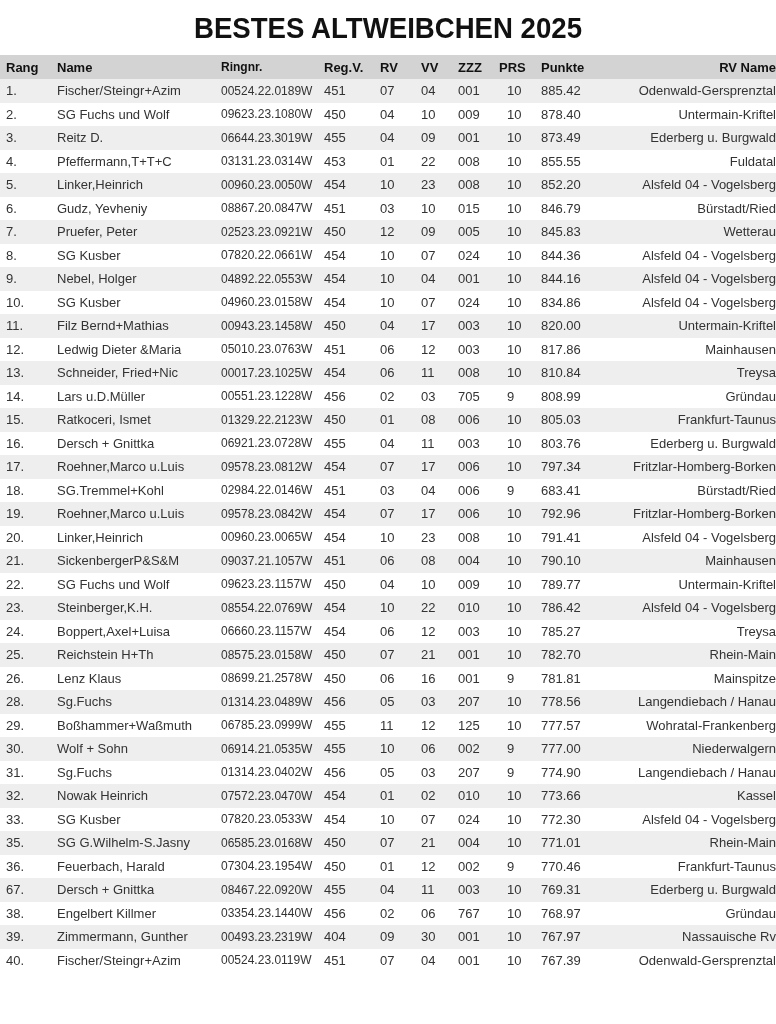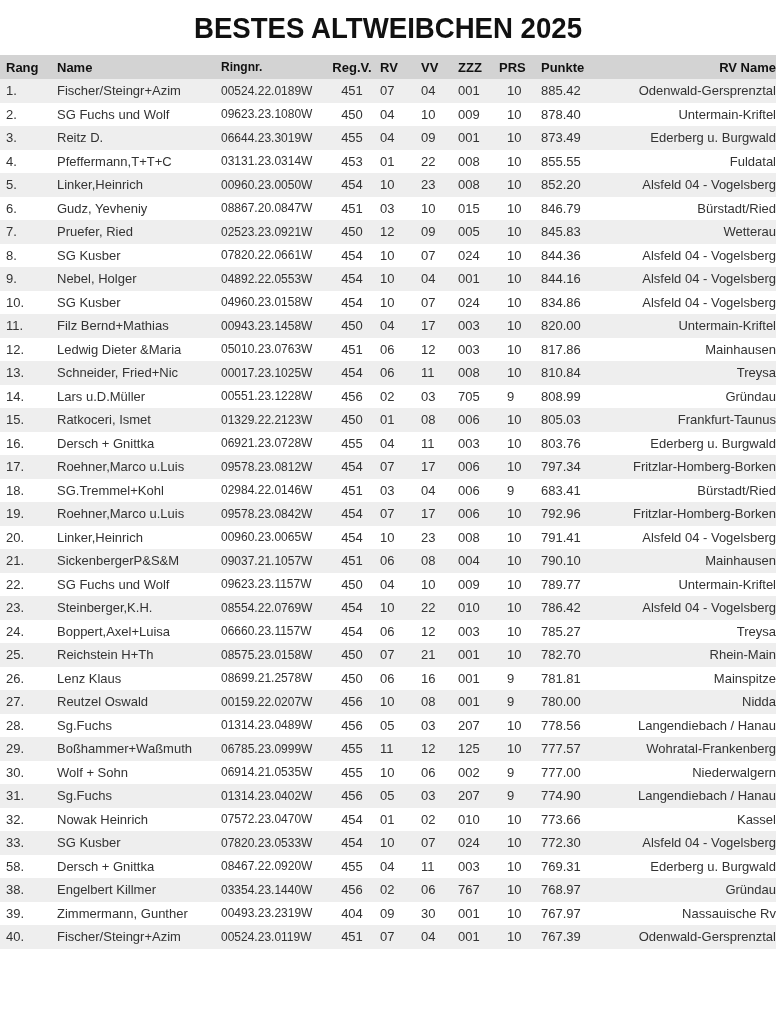--- a/index.html
+++ b/index.html
@@ -6,21 +6,21 @@
     body { width: 776px; height: 1024px; overflow: hidden; font-family: "Liberation Sans", sans-serif; color: #222; }
     .title { height: 55px; display: flex; align-items: center; justify-content: center; font-family: "Liberation Sans", sans-serif; font-weight: bold; font-size: 30px; color: #111; letter-spacing: 0px; transform: scaleX(0.92); }
     table { border-collapse: collapse; width: 776px; table-layout: fixed; font-size: 13px; }
     th { background: #d3d3d3; font-weight: bold; text-align: left; height: 24px; padding: 0; color: #111; font-size: 13px; }
     td { height: 23.5px; padding: 0; white-space: nowrap; overflow: hidden; color: #333; }
     tbody tr:nth-child(odd) { background: #eeeeee; }
     tbody tr:nth-child(even) { background: #ffffff; }
     .c-rang { width: 51px; padding-left: 6px; }
     .c-name { width: 164px; }
     .c-ring { width: 103px; font-size: 12px; }
-    .c-reg { width: 56px; text-align: center; padding-left: 0px; }
+    .c-reg { width: 56px; text-align: left; padding-left: 0px; }
     .c-rv { width: 41px; }
     .c-vv { width: 37px; }
     .c-zzz { width: 41px; }
     .c-prs { width: 42px; }
     .c-punkte { width: 64px; }
     .c-rvname { width: auto; text-align: right; }
     th.c-rang { padding-left: 6px; }
     td.c-prs { padding-left: 8px; }
     th.c-prs { padding-left: 0px; }
   </style>
@@ -112,21 +112,21 @@
         <td class="c-reg">451</td>
         <td class="c-rv">03</td>
         <td class="c-vv">10</td>
         <td class="c-zzz">015</td>
         <td class="c-prs">10</td>
         <td class="c-punkte">846.79</td>
         <td class="c-rvname">Bürstadt/Ried</td>
       </tr>
       <tr>
         <td class="c-rang">7.</td>
-        <td class="c-name">Pruefer, Ried</td>
+        <td class="c-name">Pruefer, Peter</td>
         <td class="c-ring">02523.23.0921W</td>
         <td class="c-reg">450</td>
         <td class="c-rv">12</td>
         <td class="c-vv">09</td>
         <td class="c-zzz">005</td>
         <td class="c-prs">10</td>
         <td class="c-punkte">845.83</td>
         <td class="c-rvname">Wetterau</td>
       </tr>
       <tr>
@@ -351,32 +351,20 @@
         <td class="c-ring">08699.21.2578W</td>
         <td class="c-reg">450</td>
         <td class="c-rv">06</td>
         <td class="c-vv">16</td>
         <td class="c-zzz">001</td>
         <td class="c-prs">9</td>
         <td class="c-punkte">781.81</td>
         <td class="c-rvname">Mainspitze</td>
       </tr>
       <tr>
-        <td class="c-rang">27.</td>
-        <td class="c-name">Reutzel Oswald</td>
-        <td class="c-ring">00159.22.0207W</td>
-        <td class="c-reg">456</td>
-        <td class="c-rv">10</td>
-        <td class="c-vv">08</td>
-        <td class="c-zzz">001</td>
-        <td class="c-prs">9</td>
-        <td class="c-punkte">780.00</td>
-        <td class="c-rvname">Nidda</td>
-      </tr>
-      <tr>
         <td class="c-rang">28.</td>
         <td class="c-name">Sg.Fuchs</td>
         <td class="c-ring">01314.23.0489W</td>
         <td class="c-reg">456</td>
         <td class="c-rv">05</td>
         <td class="c-vv">03</td>
         <td class="c-zzz">207</td>
         <td class="c-prs">10</td>
         <td class="c-punkte">778.56</td>
         <td class="c-rvname">Langendiebach / Hanau</td>
@@ -435,21 +423,45 @@
         <td class="c-ring">07820.23.0533W</td>
         <td class="c-reg">454</td>
         <td class="c-rv">10</td>
         <td class="c-vv">07</td>
         <td class="c-zzz">024</td>
         <td class="c-prs">10</td>
         <td class="c-punkte">772.30</td>
         <td class="c-rvname">Alsfeld 04 - Vogelsberg</td>
       </tr>
       <tr>
-        <td class="c-rang">58.</td>
+        <td class="c-rang">35.</td>
+        <td class="c-name">SG G.Wilhelm-S.Jasny</td>
+        <td class="c-ring">06585.23.0168W</td>
+        <td class="c-reg">450</td>
+        <td class="c-rv">07</td>
+        <td class="c-vv">21</td>
+        <td class="c-zzz">004</td>
+        <td class="c-prs">10</td>
+        <td class="c-punkte">771.01</td>
+        <td class="c-rvname">Rhein-Main</td>
+      </tr>
+      <tr>
+        <td class="c-rang">36.</td>
+        <td class="c-name">Feuerbach, Harald</td>
+        <td class="c-ring">07304.23.1954W</td>
+        <td class="c-reg">450</td>
+        <td class="c-rv">01</td>
+        <td class="c-vv">12</td>
+        <td class="c-zzz">002</td>
+        <td class="c-prs">9</td>
+        <td class="c-punkte">770.46</td>
+        <td class="c-rvname">Frankfurt-Taunus</td>
+      </tr>
+      <tr>
+        <td class="c-rang">67.</td>
         <td class="c-name">Dersch + Gnittka</td>
         <td class="c-ring">08467.22.0920W</td>
         <td class="c-reg">455</td>
         <td class="c-rv">04</td>
         <td class="c-vv">11</td>
         <td class="c-zzz">003</td>
         <td class="c-prs">10</td>
         <td class="c-punkte">769.31</td>
         <td class="c-rvname">Ederberg u. Burgwald</td>
       </tr>

